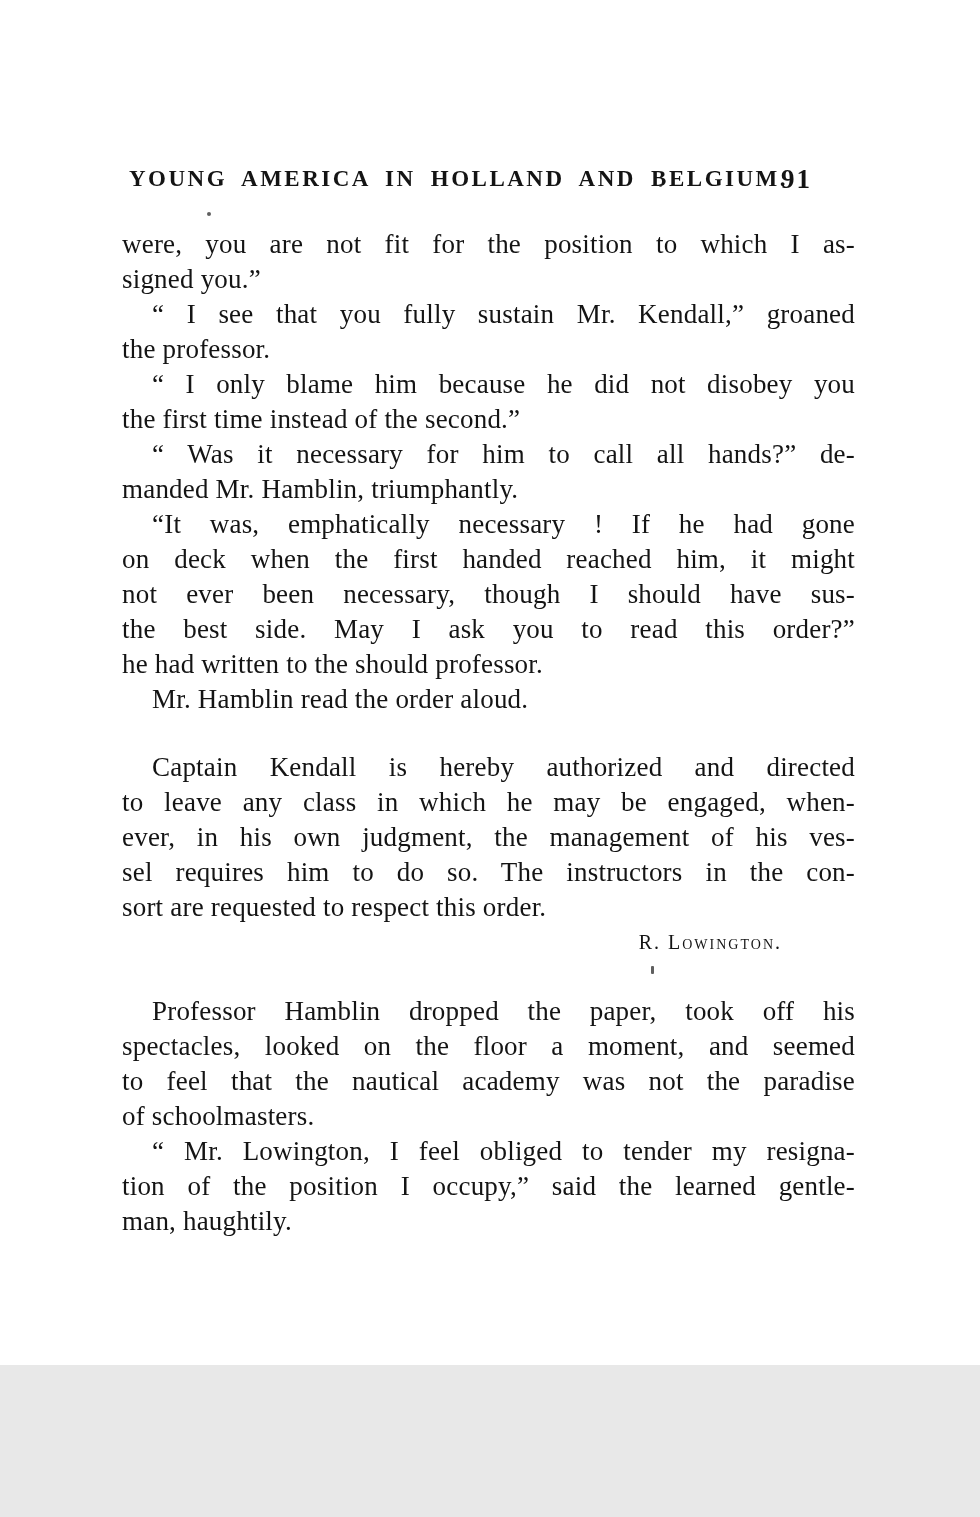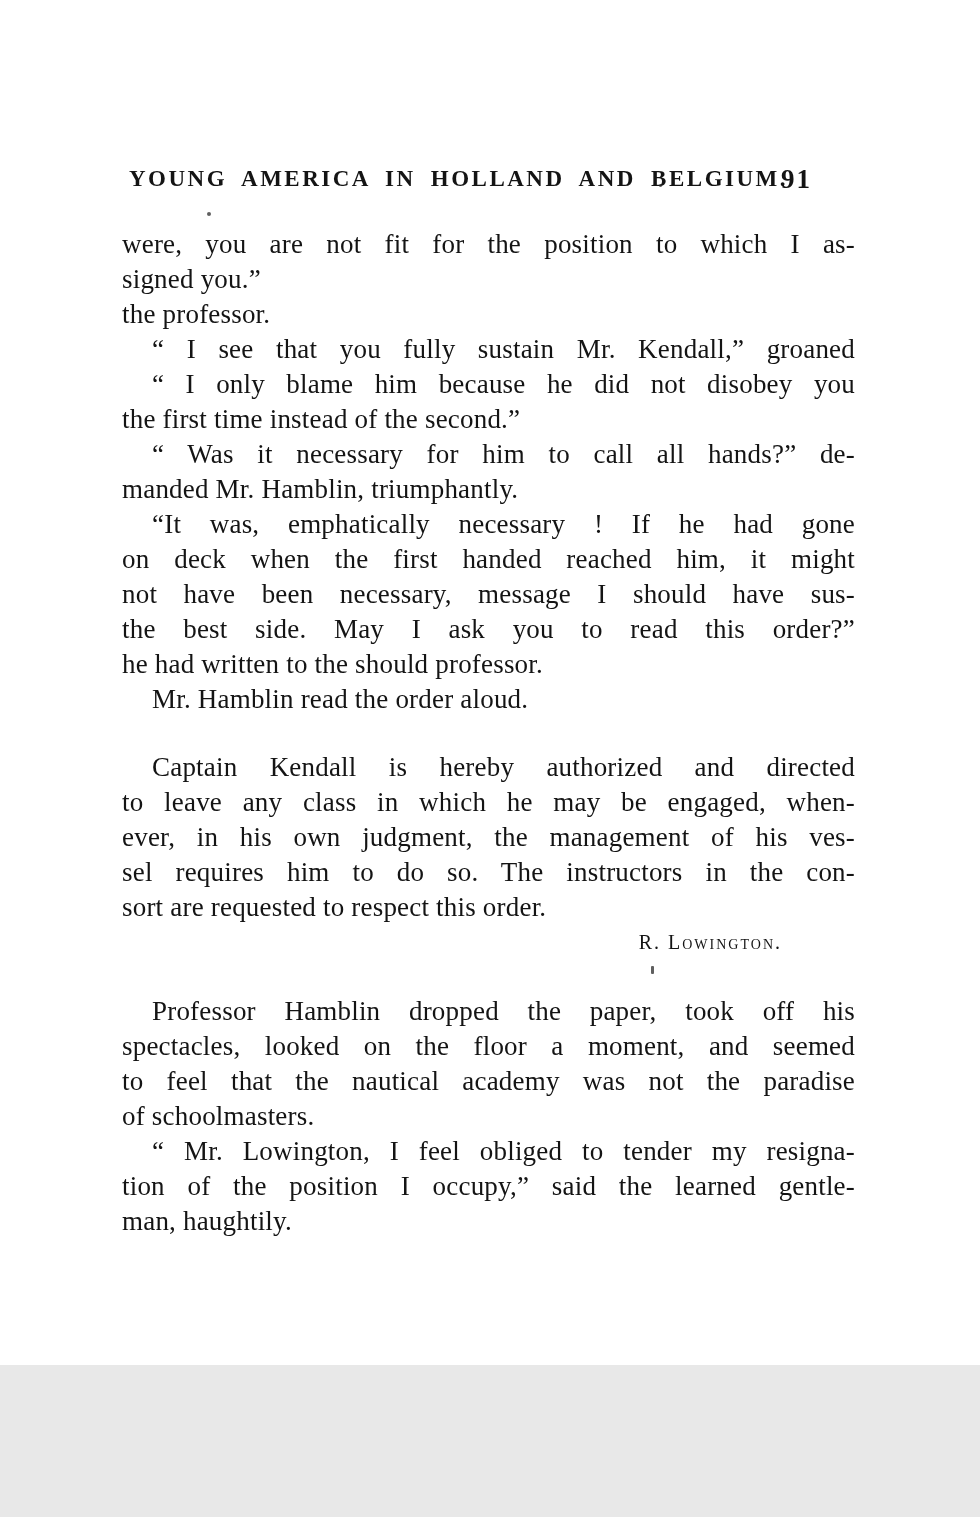--- a/index.html
+++ b/index.html
@@ -116,35 +116,35 @@
       <span class="title">YOUNG AMERICA IN HOLLAND AND BELGIUM.</span>
       <span class="pagenum">91</span>
     </div>
 
     <div id="page-body">
         <div class="block">
           <div class="line">were, you are not fit for the position to which I as-</div>
           <div class="line last">signed you.”</div>
         </div>
         <div class="block">
+          <div class="line indent">“ I see that you fully sustain Mr. Kendall,” groaned</div>
           <div class="line last">the professor.</div>
-          <div class="line indent">“ I see that you fully sustain Mr. Kendall,” groaned</div>
         </div>
         <div class="block">
           <div class="line indent">“ I only blame him because he did not disobey you</div>
           <div class="line last">the first time instead of the second.”</div>
         </div>
         <div class="block">
           <div class="line indent">“ Was it necessary for him to call all hands?” de-</div>
           <div class="line last">manded Mr. Hamblin, triumphantly.</div>
         </div>
         <div class="block">
           <div class="line indent">“It was, emphatically necessary !  If he had gone</div>
           <div class="line">on deck when the first handed reached him, it might</div>
-          <div class="line">not have been necessary, message I should have sus-</div>
+          <div class="line">not ever been necessary, though I should have sus-</div>
           <div class="line">the best side.  May I ask you to read this order?”</div>
           <div class="line last">he had written to the should professor.</div>
         </div>
         <div class="block">
           <div class="line last indent">Mr. Hamblin read the order aloud.</div>
         </div>
         <div class="block letter">
           <div class="line indent">Captain Kendall is hereby authorized and directed</div>
           <div class="line">to leave any class in which he may be engaged, when-</div>
           <div class="line">ever, in his own judgment, the management of his ves-</div>

